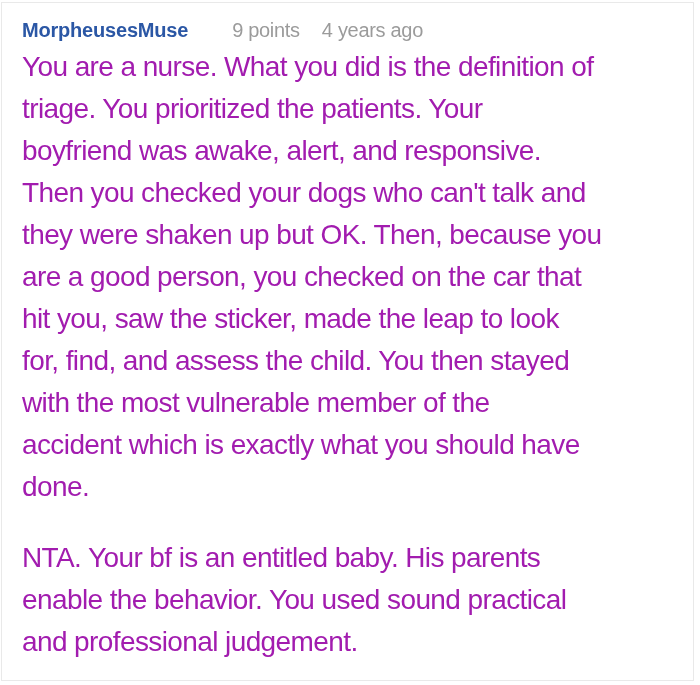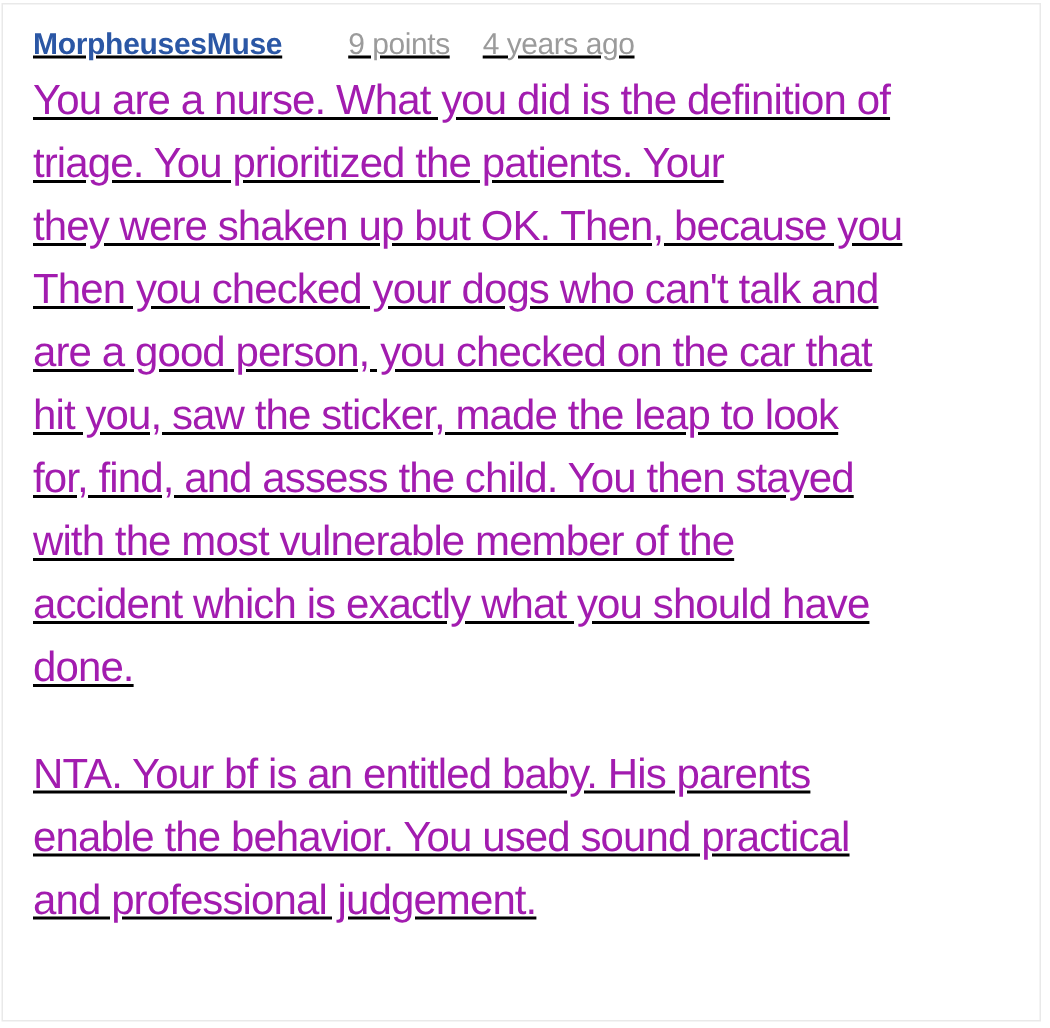--- a/index.html
+++ b/index.html
@@ -13,21 +13,20 @@
   }
   .card {
     position: absolute;
     left: 1px;
     top: 2px;
     width: 693px;
     height: 679px;
     box-sizing: border-box;
     border: 1px solid #e9e9e9;
     background: #ffffff;
-    text-decoration: underline;
   }
   .header {
     padding: 16px 0 0 20px;
     height: 27px;
     display: flex;
     align-items: baseline;
     white-space: nowrap;
   }
   .username {
     font-size: 20px;
@@ -65,22 +64,23 @@
   <div class="header">
     <span class="username">MorpheusesMuse</span>
     <span class="meta points">9 points</span>
     <span class="meta time">4 years ago</span>
   </div>
 
   <div class="body-text">
     <div class="para">
       <div class="line">You are a nurse. What you did is the definition of</div>
       <div class="line">triage. You prioritized the patients. Your</div>
+      <div class="line">boyfriend was awake, alert, and responsive.</div>
+      <div class="line">Then you checked your dogs who can't talk and</div>
       <div class="line">they were shaken up but OK. Then, because you</div>
-      <div class="line">Then you checked your dogs who can't talk and</div>
       <div class="line">are a good person, you checked on the car that</div>
       <div class="line">hit you, saw the sticker, made the leap to look</div>
       <div class="line">for, find, and assess the child. You then stayed</div>
       <div class="line">with the most vulnerable member of the</div>
       <div class="line">accident which is exactly what you should have</div>
       <div class="line">done.</div>
     </div>
     <div class="para">
       <div class="line">NTA. Your bf is an entitled baby. His parents</div>
       <div class="line">enable the behavior. You used sound practical</div>

